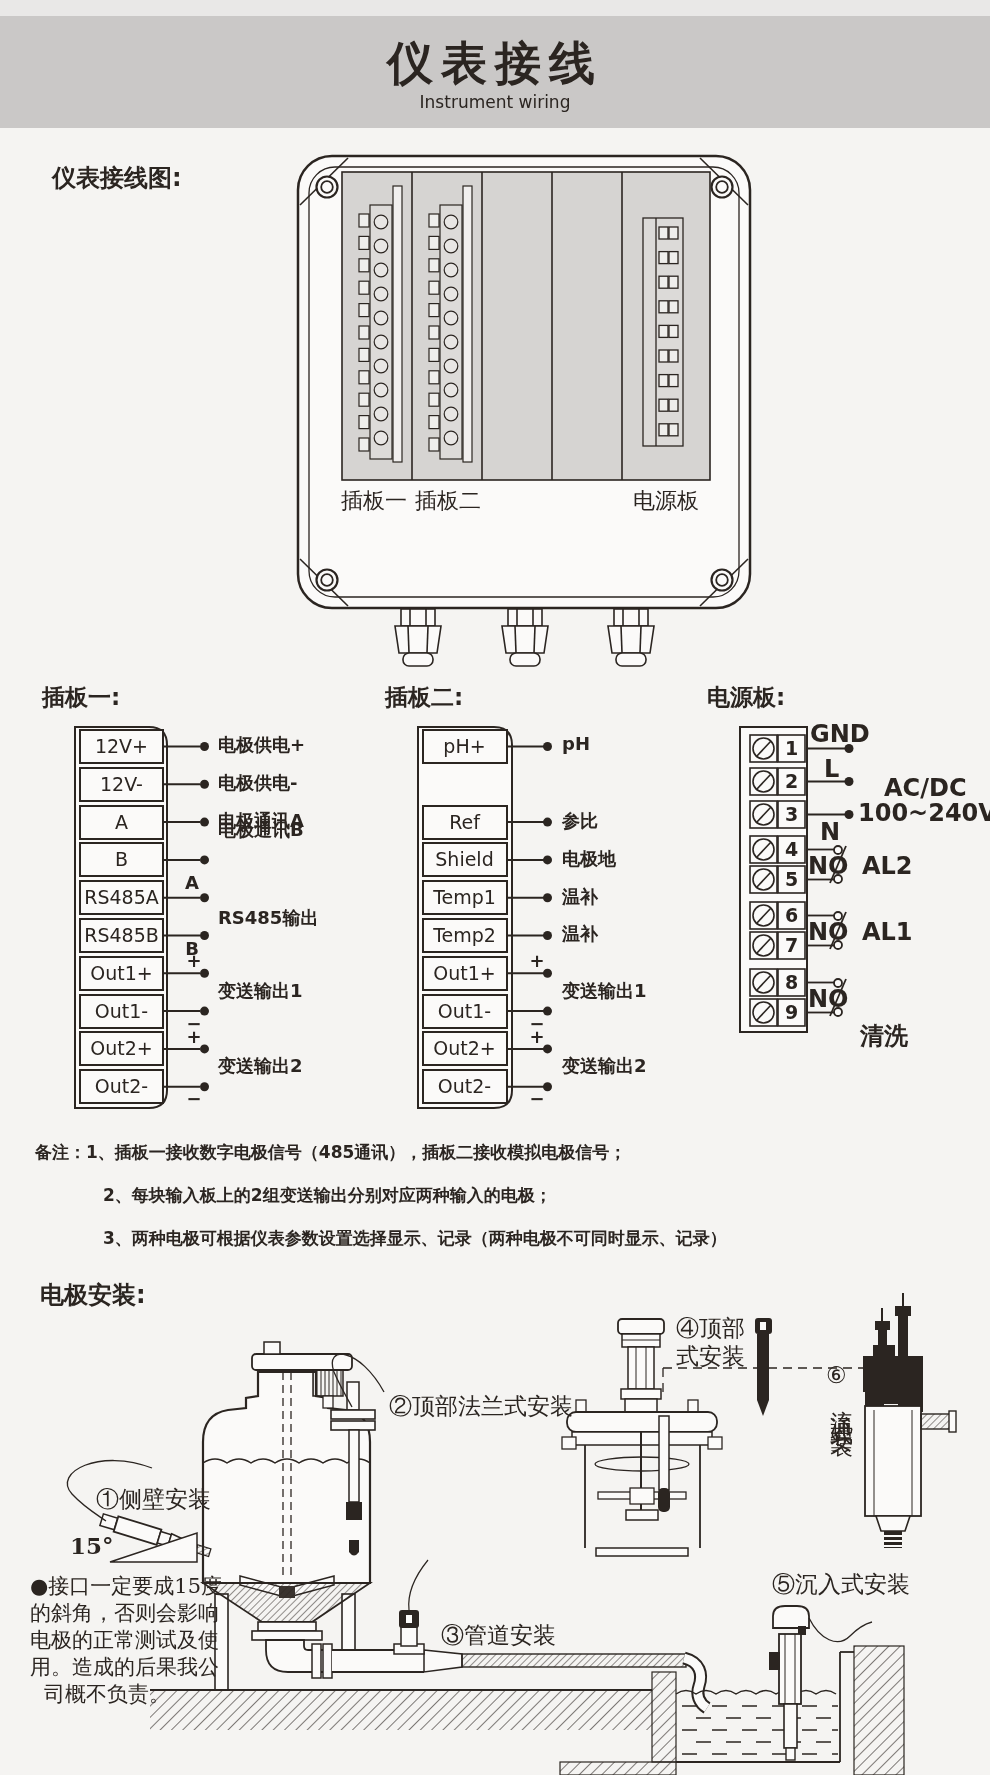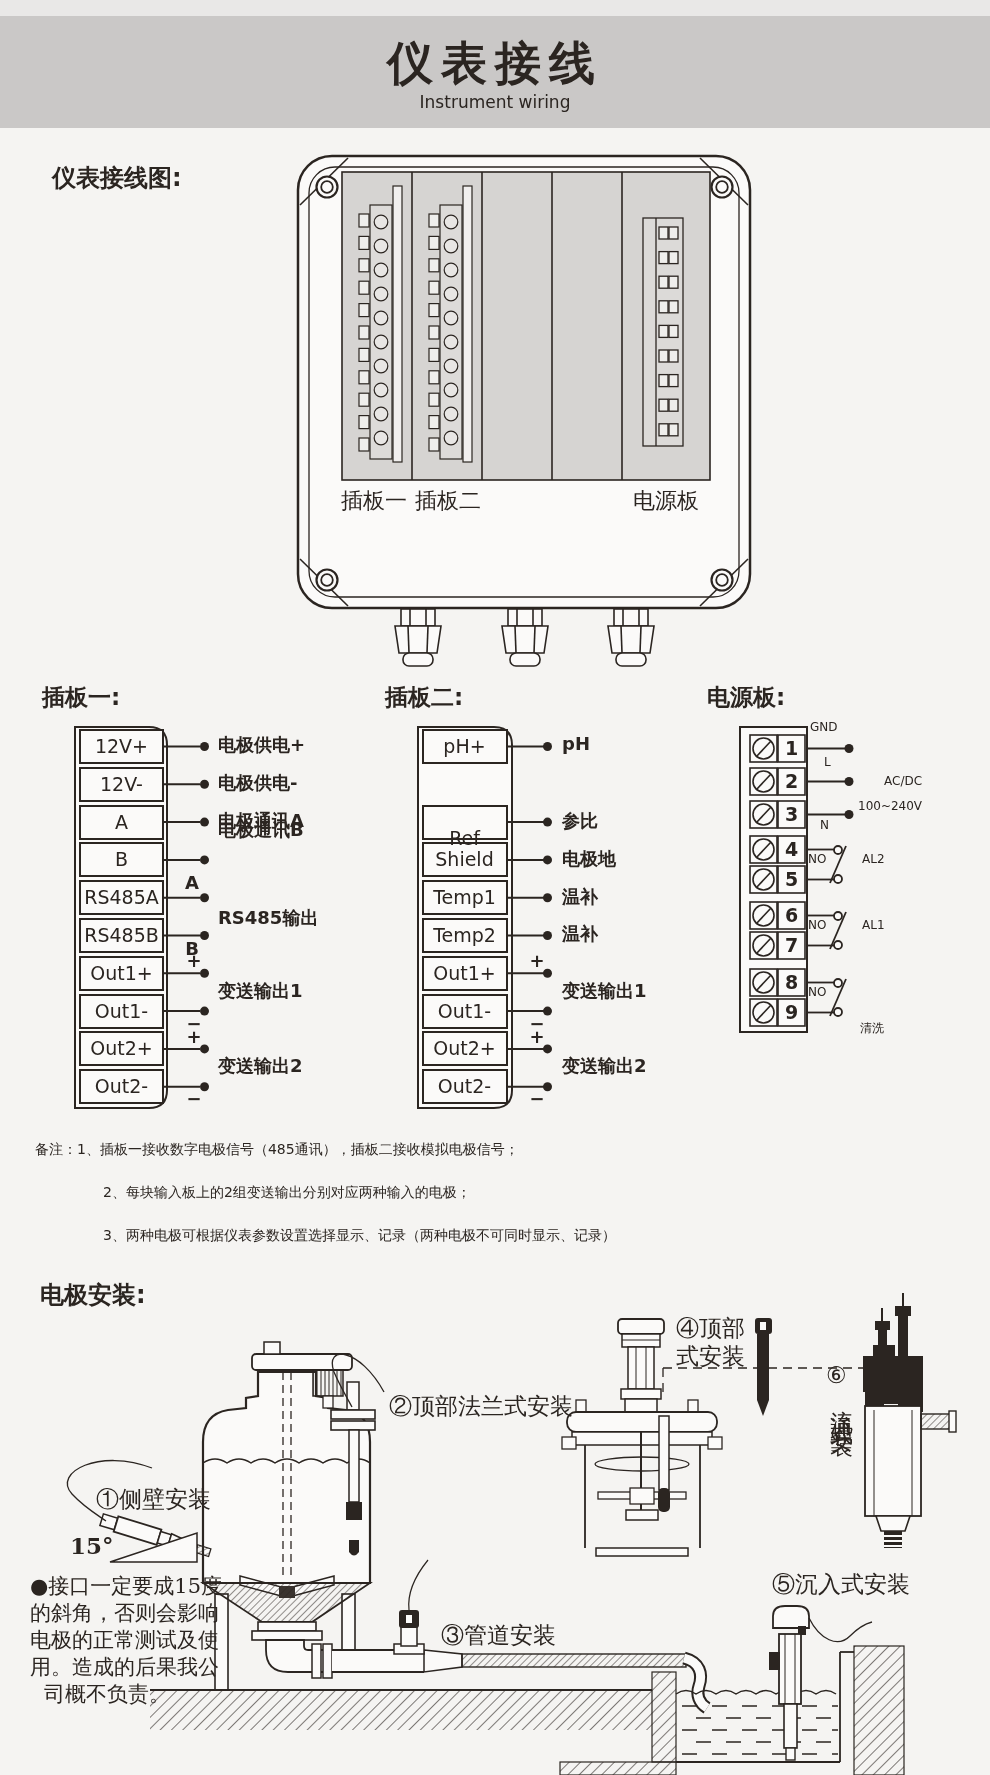--- a/index.html
+++ b/index.html
@@ -10,22 +10,22 @@
   .band{left:0;top:16px;width:990px;height:112px;background:#cac8c7;}
   .title{left:0;top:33px;width:990px;text-align:center;font-size:46px;font-weight:700;letter-spacing:8px;}
   .subtitle{left:0;top:92px;width:990px;text-align:center;font-size:17px;font-weight:500;}
   .seclabel{font-size:24px;font-weight:700;}
   .paneltag{font-size:22px;font-weight:500;font-family:"DejaVu Serif",serif;}
   .btitle{font-size:23px;font-weight:700;}
   .tname{width:83px;height:33px;line-height:33px;text-align:center;font-size:19px;font-weight:500;}
   .wlabel{font-size:18px;font-weight:700;}
   .mark{font-size:18px;font-weight:600;width:22px;text-align:center;}
   .num{width:27px;height:27px;line-height:27px;text-align:center;font-size:19px;font-weight:600;}
-  .ptext{font-size:12px;font-weight:400;text-align:center;}
-  .note{font-size:14px;font-weight:400;}
+  .ptext{font-size:24px;font-weight:700;text-align:center;}
+  .note{font-size:17px;font-weight:700;}
   .mlabel{font-size:23px;font-weight:500;font-family:"DejaVu Serif",serif;}
   .warn{font-size:21px;font-weight:400;font-family:"DejaVu Serif",serif;}
   .vert{writing-mode:vertical-rl;letter-spacing:6px;}
   svg{position:absolute;left:0;top:0;}
 </style>
 </head>
 <body>
 
 <div class="page">
 
@@ -485,21 +485,21 @@
   <div class="abs mark" style="left:183px;top:950px;">+</div>
   <div class="abs mark" style="left:183px;top:1013px;">−</div>
   <div class="abs mark" style="left:183px;top:1026px;">+</div>
   <div class="abs mark" style="left:183px;top:1088px;">−</div>
   <div class="abs wlabel" style="left:218px;top:906px;">RS485输出</div>
   <div class="abs wlabel" style="left:218px;top:979px;">变送输出1</div>
   <div class="abs wlabel" style="left:218px;top:1054px;">变送输出2</div>
 
   <div class="abs btitle" style="left:385px;top:682px;">插板二:</div>
   <div class="abs tname" style="left:423px;top:730px;">pH+</div>
-  <div class="abs tname" style="left:423px;top:806px;margin-top:16px;">Ref</div>
+  <div class="abs tname" style="left:423px;top:806px;">Ref</div>
   <div class="abs tname" style="left:423px;top:843px;">Shield</div>
   <div class="abs tname" style="left:423px;top:881px;">Temp1</div>
   <div class="abs tname" style="left:423px;top:919px;">Temp2</div>
   <div class="abs tname" style="left:423px;top:957px;">Out1+</div>
   <div class="abs tname" style="left:423px;top:995px;">Out1-</div>
   <div class="abs tname" style="left:423px;top:1032px;">Out2+</div>
   <div class="abs tname" style="left:423px;top:1070px;">Out2-</div>
   <div class="abs wlabel" style="left:562px;top:733px;">pH</div>
   <div class="abs wlabel" style="left:562px;top:809px;">参比</div>
   <div class="abs wlabel" style="left:562px;top:847px;">电极地</div>

